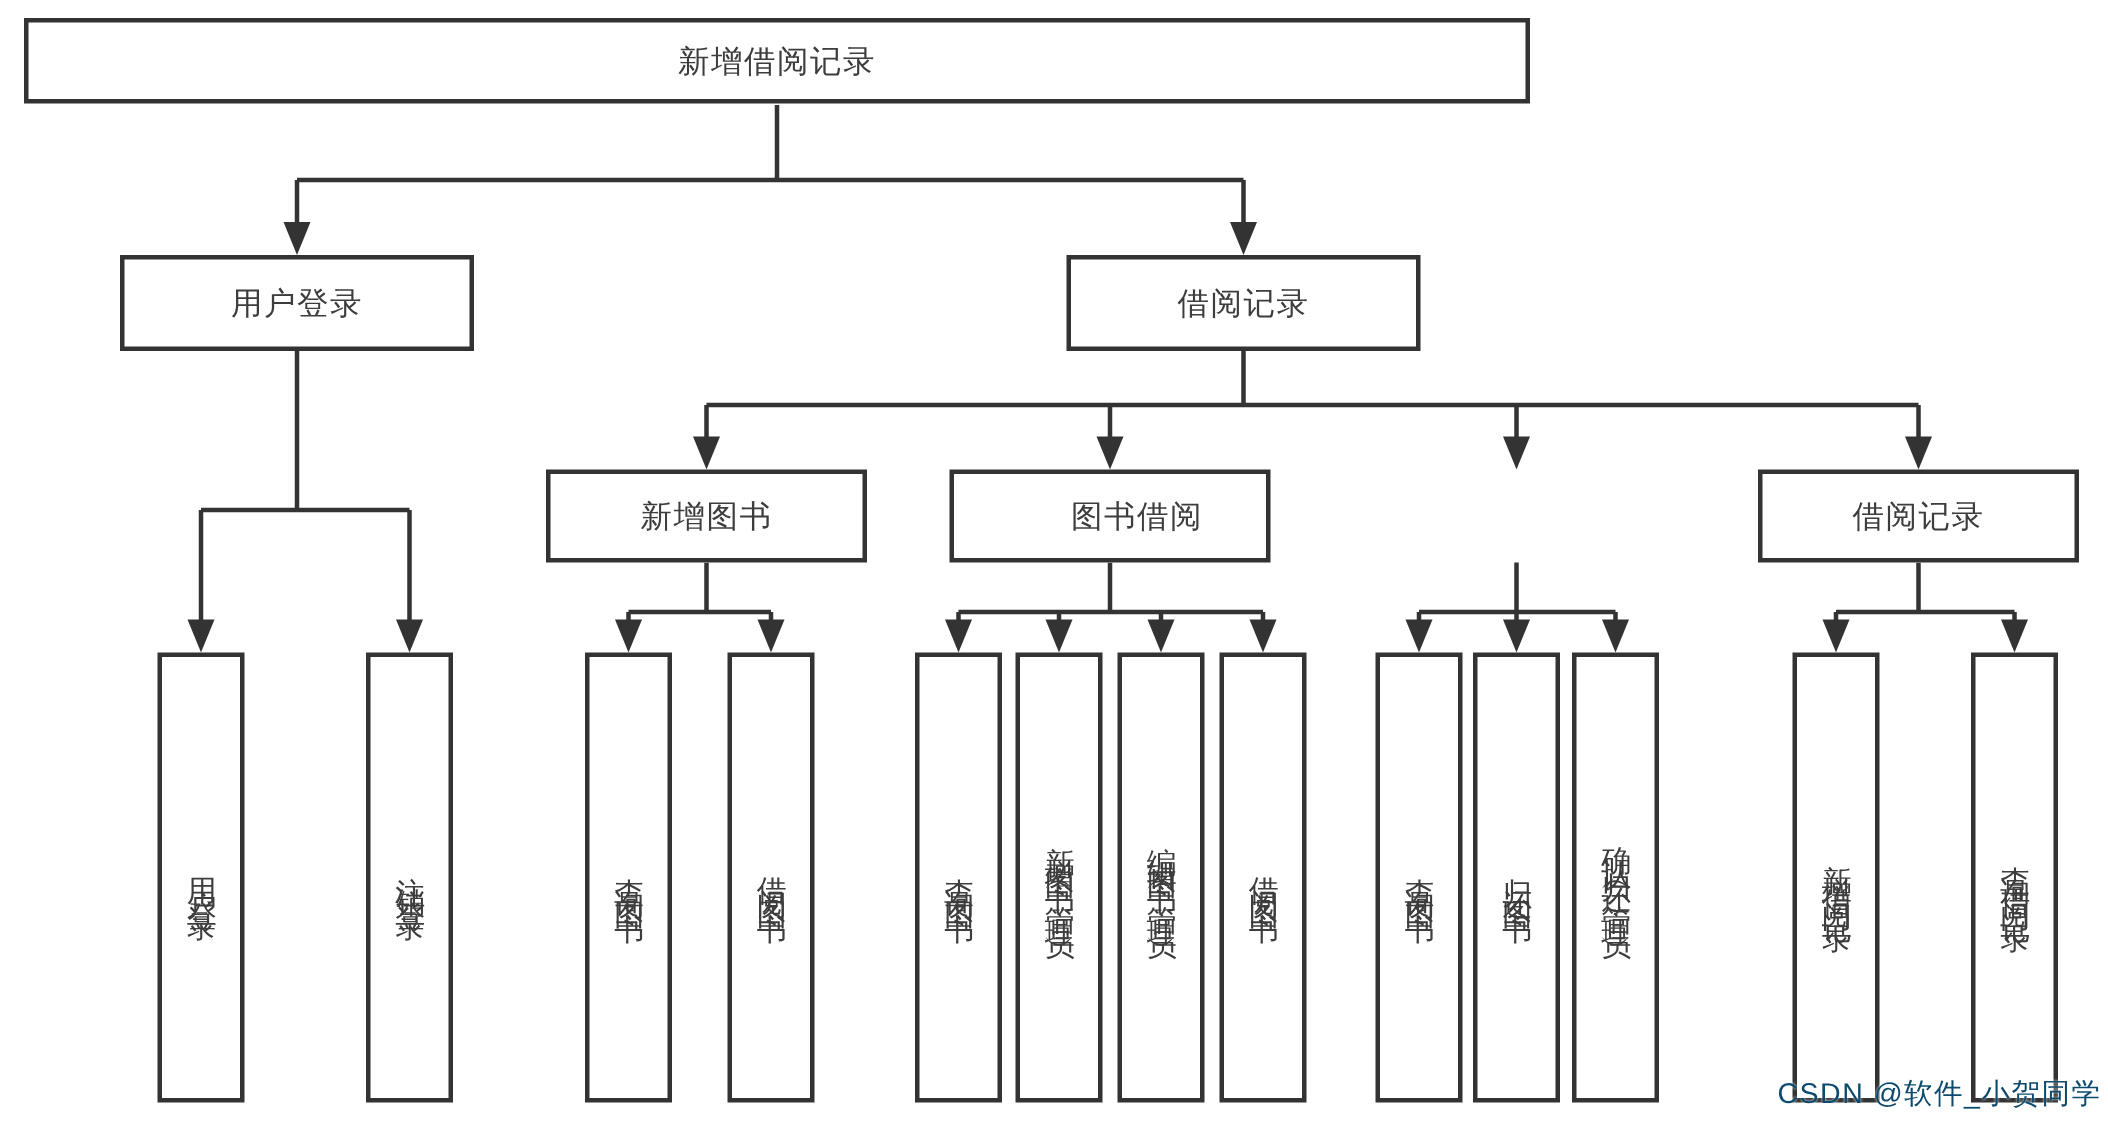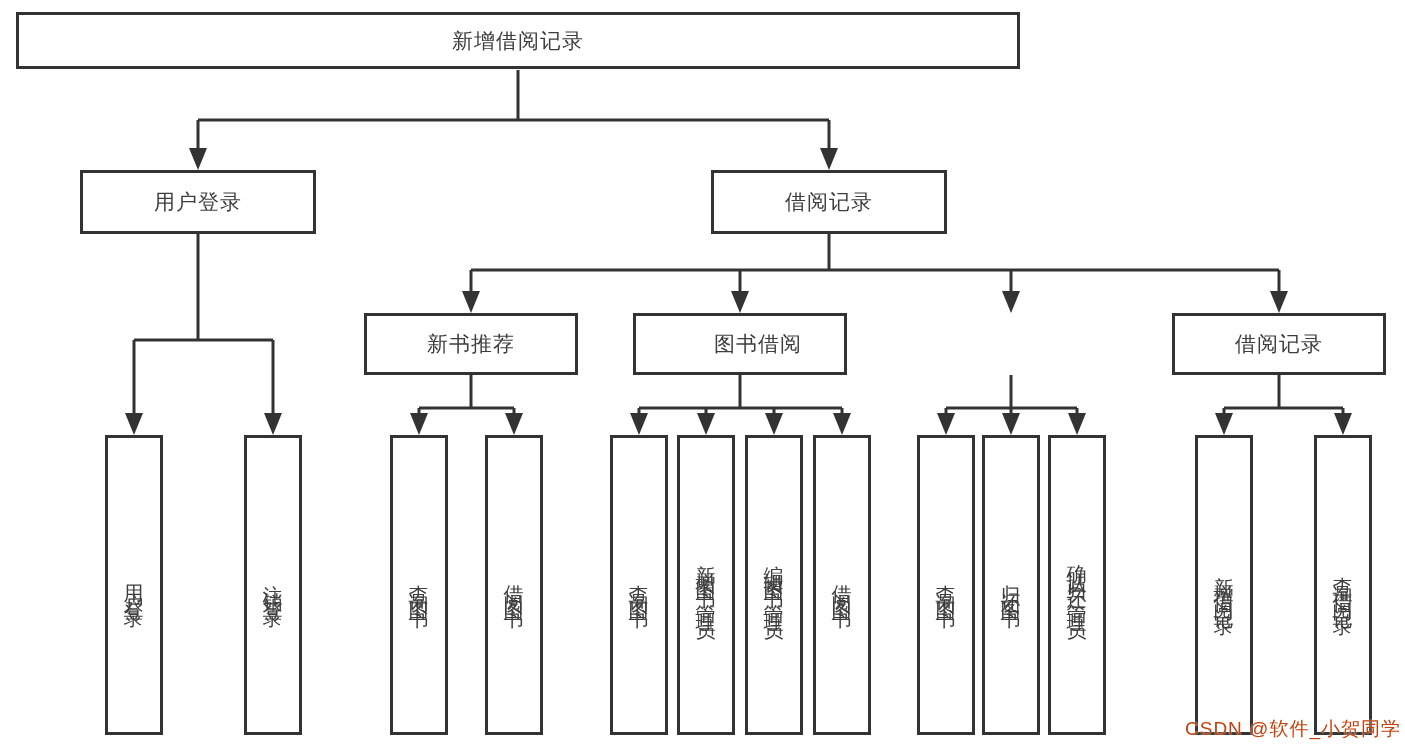--- a/index.html
+++ b/index.html
@@ -43,21 +43,21 @@
     letter-spacing: 8px;
     line-height: 1;
     white-space: nowrap;
   }
   .watermark {
     position: absolute;
     left: 1185px;
     top: 716px;
     z-index: 5;
     font-size: 19px;
-    color: #c2410c;
+    color: #0c4a6e;
     letter-spacing: 1px;
     text-shadow: 0 0 2px #ffffff;
     white-space: nowrap;
   }
 
   
   .n-root          { left: 16px;   top: 12px;  width: 1004px; height: 57px; }
   .n-user-login    { left: 80px;   top: 170px; width: 236px;  height: 64px; }
   .n-book-mgmt     { left: 711px;  top: 170px; width: 236px;  height: 64px; }
   .n-new-book      { left: 364px;  top: 313px; width: 214px;  height: 62px; }
@@ -133,21 +133,21 @@
   </div>
 
   <div class="node n-user-login">
     <span>用户登录</span>
   </div>
   <div class="node n-book-mgmt">
     <span>借阅记录</span>
   </div>
 
   <div class="node n-new-book">
-    <span>新书推荐</span>
+    <span>新增图书</span>
   </div>
   <div class="node n-book-borrow">
     <span>图书借阅</span>
   </div>
   <div class="node n-records">
     <span>借阅记录</span>
   </div>
 
   <div class="node leaf lf lf-1a">
     <span class="vtext">用户登录</span>

